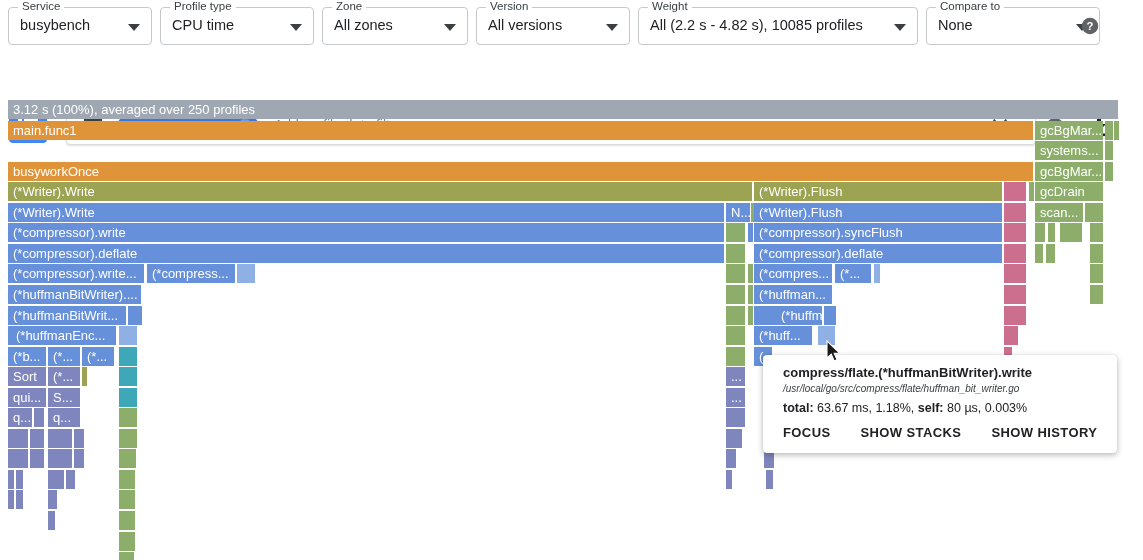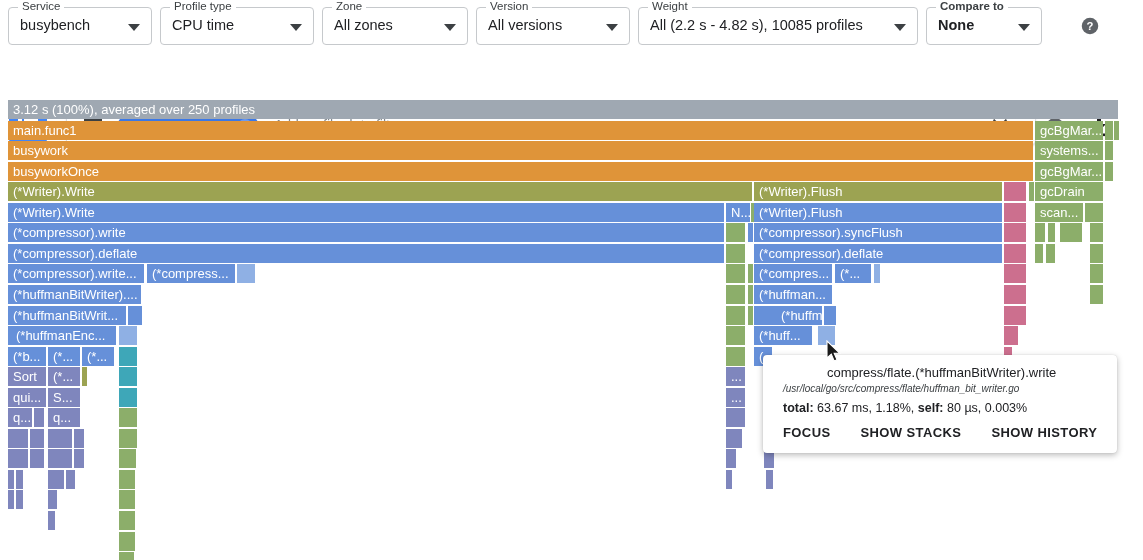--- a/index.html
+++ b/index.html
@@ -114,21 +114,21 @@
   
   #tip {
     position: absolute; left: 763px; top: 355px;
     width: 354px; height: 98px;
     background: #fff; border-radius: 4px;
     box-shadow: 0 2px 6px rgba(0,0,0,0.28), 0 0 1px rgba(0,0,0,0.2);
     z-index: 40;
   }
   #tip .l1 {
     position:absolute; left:20px; top:10px;
-    font-size: 13px; font-weight: normal; color:#202124; white-space:nowrap;margin-left:44px;
+    font-size: 13px; font-weight: bold; color:#202124; white-space:nowrap;
   }
   #tip .l2 {
     position:absolute; left:20px; top:28px;
     font-size: 10px; font-style: italic; color:#3c4043; white-space:nowrap;
   }
   #tip .l3 {
     position:absolute; left:20px; top:46px;
     font-size: 12.5px; color:#202124; white-space:nowrap;
   }
   #tip .l3 b { font-weight: bold; }
@@ -164,21 +164,21 @@
   <div class="sel" style="left:476px;width:154px;">
     <span class="lg">Version</span>
     <span class="val">All versions</span>
     <span class="arw"></span>
   </div>
   <div class="sel" style="left:638px;width:280px;">
     <span class="lg">Weight</span>
     <span class="val">All (2.2 s - 4.82 s), 10085 profiles</span>
     <span class="arw"></span>
   </div>
-  <div class="sel" style="left:926px;width:116px;font-weight:bold;">
+  <div class="sel" style="left:926px;width:174px;">
     <span class="lg">Compare to</span>
     <span class="val">None</span>
     <span class="arw"></span>
   </div>
 
   <svg id="help-top" viewBox="0 0 24 24">
     <circle cx="12" cy="12" r="11" fill="#5f6368"></circle>
     <text x="12" y="17.5" font-size="15" font-weight="bold" fill="#fff" text-anchor="middle" font-family="Liberation Sans, sans-serif">?</text>
   </svg>
 </div>
@@ -223,21 +223,20 @@
     <rect x="2" y="19.5" width="18" height="2.6" fill="#202124"></rect>
   </svg>
 </div>
 
 <div id="flame">
     <div class="frame hdr" style="left: 8px; top: 0px; width: 1110px; height: 19px; background: rgb(159, 168, 178);"><span>3.12 s (100%), averaged over 250 profiles</span></div>
     <div class="frame" style="left: 8px; top: 21px; width: 1025px; height: 19px; background: rgb(223, 148, 57);"><span>main.func1</span></div>
     <div class="frame" style="left: 1035px; top: 21px; width: 68px; height: 19px; background: rgb(140, 174, 106);"><span>gcBgMar...</span></div>
     <div class="frame" style="left: 1105px; top: 21px; width: 8px; height: 19px; background: rgb(140, 174, 106);"></div>
     <div class="frame" style="left: 1114px; top: 21px; width: 4px; height: 19px; background: rgb(140, 174, 106);"></div>
-    <div class="frame" style="left: 8px; top: 41px; width: 1025px; height: 19px; background: rgb(223, 148, 57);"><span>busywork</span></div>
     <div class="frame" style="left: 1035px; top: 41px; width: 68px; height: 19px; background: rgb(140, 174, 106);"><span>systems...</span></div>
     <div class="frame" style="left: 1105px; top: 41px; width: 8px; height: 19px; background: rgb(140, 174, 106);"></div>
     <div class="frame" style="left: 8px; top: 62px; width: 1025px; height: 19px; background: rgb(223, 148, 57);"><span>busyworkOnce</span></div>
     <div class="frame" style="left: 1035px; top: 62px; width: 68px; height: 19px; background: rgb(140, 174, 106);"><span>gcBgMar...</span></div>
     <div class="frame" style="left: 1105px; top: 62px; width: 8px; height: 19px; background: rgb(140, 174, 106);"></div>
     <div class="frame" style="left: 8px; top: 82px; width: 744px; height: 19px; background: rgb(156, 163, 82);"><span>(*Writer).Write</span></div>
     <div class="frame" style="left: 754px; top: 82px; width: 248px; height: 19px; background: rgb(156, 163, 82);"><span>(*Writer).Flush</span></div>
     <div class="frame" style="left: 1004px; top: 82px; width: 22px; height: 19px; background: rgb(204, 111, 142);"></div>
     <div class="frame" style="left: 1029px; top: 82px; width: 3px; height: 19px; background: rgb(140, 174, 106);"></div>
     <div class="frame" style="left: 1035px; top: 82px; width: 68px; height: 19px; background: rgb(140, 174, 106);"><span>gcDrain</span></div>

